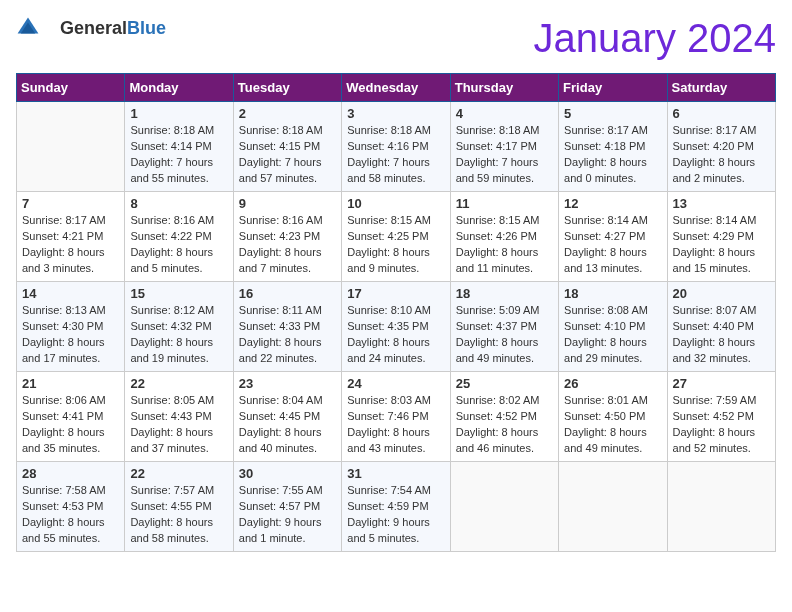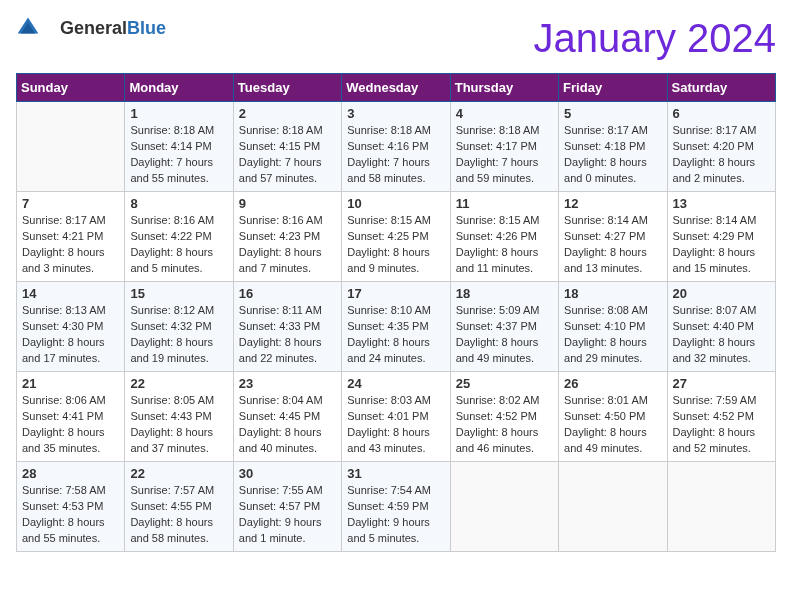--- a/index.html
+++ b/index.html
@@ -302,21 +302,21 @@
           <div class="day-detail">
             <span>Sunrise: 8:04 AM</span><br>
             <span>Sunset: 4:45 PM</span><br>
             <span>Daylight: 8 hours and 40 minutes.</span>
           </div>
         </td>
         <td>
           <span class="day-num">24</span>
           <div class="day-detail">
             <span>Sunrise: 8:03 AM</span><br>
-            <span>Sunset: 4:01 PM</span><br>
+            <span>Sunset: 7:46 PM</span><br>
             <span>Daylight: 8 hours and 43 minutes.</span>
           </div>
         </td>
         <td>
           <span class="day-num">25</span>
           <div class="day-detail">
             <span>Sunrise: 8:02 AM</span><br>
             <span>Sunset: 4:52 PM</span><br>
             <span>Daylight: 8 hours and 46 minutes.</span>
           </div>

